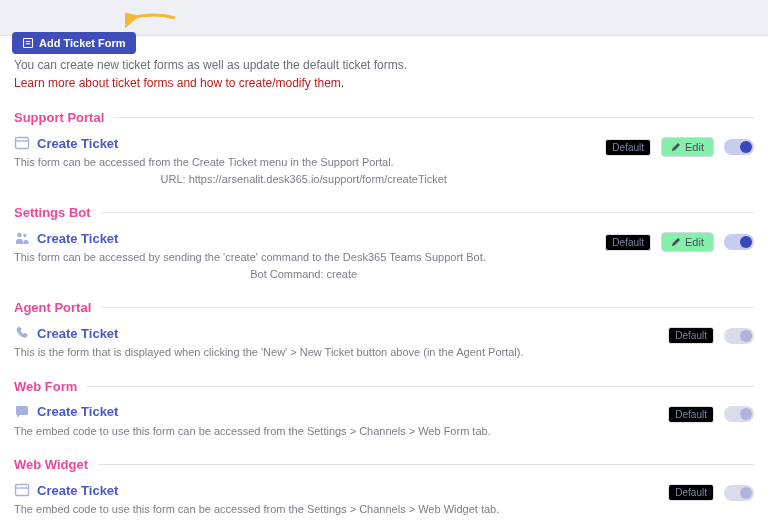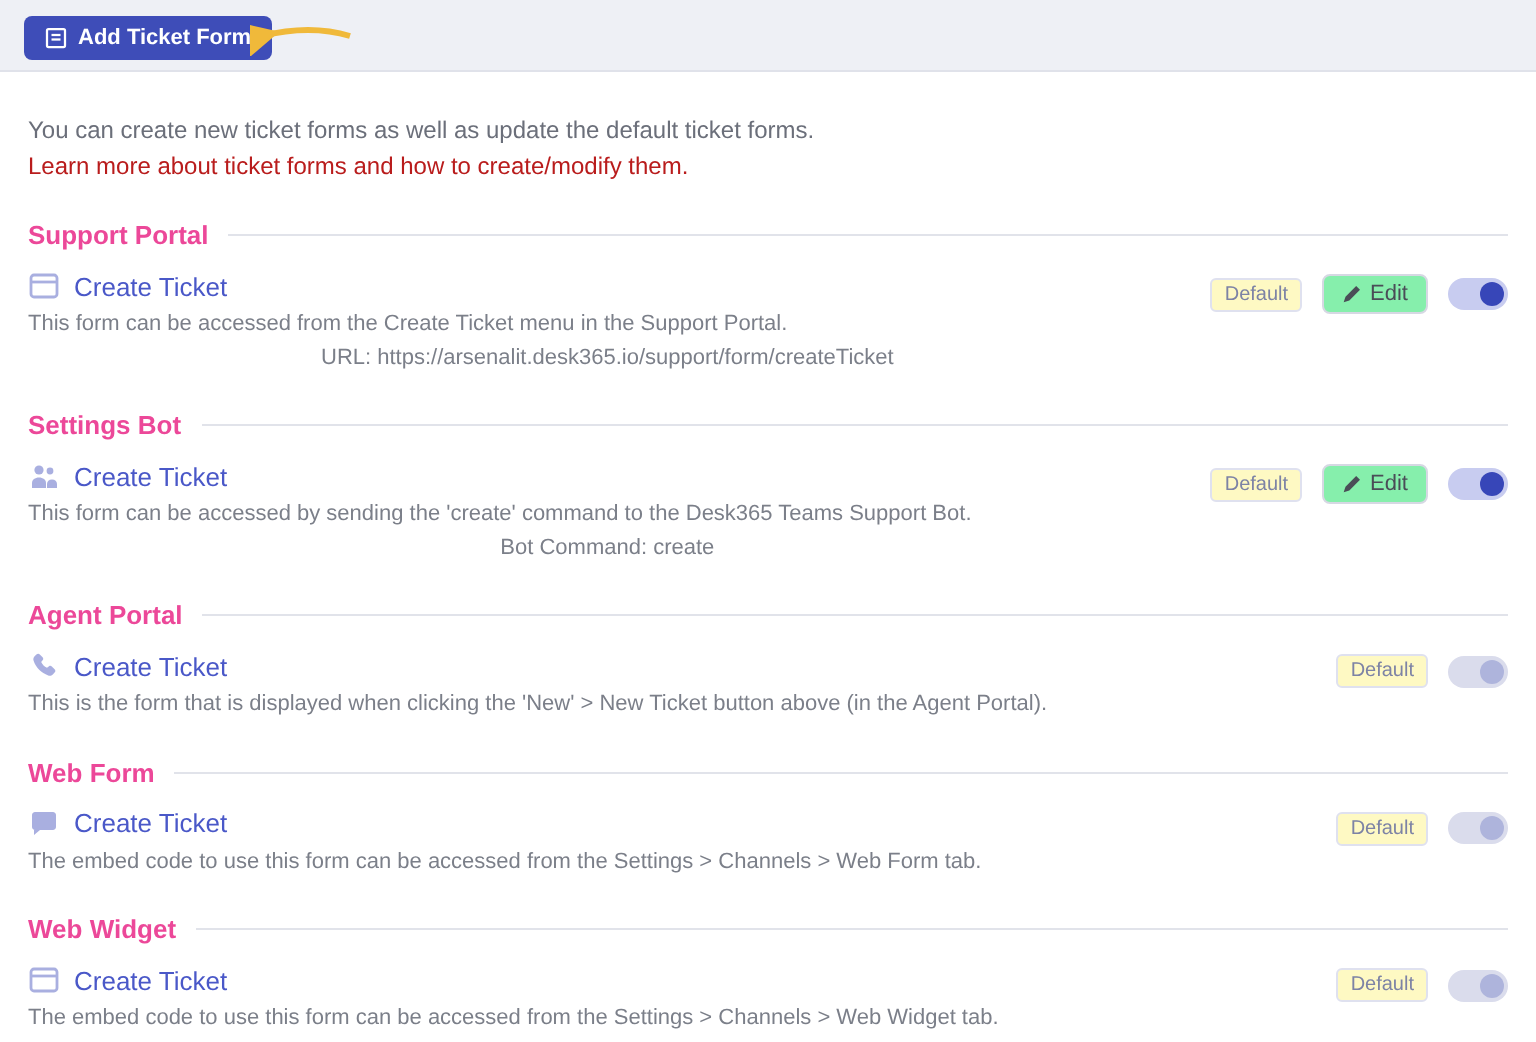--- a/index.html
+++ b/index.html
@@ -22,20 +22,21 @@
     color: #fff;
     border: none;
     border-radius: 4px;
     padding: 5px 10px;
     font-size: 11px;
     font-weight: 600;
     cursor: pointer;
     display: inline-flex;
     align-items: center;
     gap: 5px;
+    margin-top: 24px;
   }
   .add-btn .ico {
     display: inline-block;
     width: 12px;
     height: 12px;
     position: relative;
   }
   .add-btn .ico svg { width: 12px; height: 12px; }
   .arrow {
     position: absolute;
@@ -97,42 +98,42 @@
     height: 16px;
     display: inline-flex;
     align-items: center;
     justify-content: center;
     opacity: 0.75;
   }
   .form-icon svg { width: 16px; height: 16px; }
   .item-title {
     color: #4a58c8;
     font-size: 13px;
-    font-weight: 400;
+    font-weight: 700;
     cursor: pointer;
   }
   .item-desc {
     color: #7b7f89;
     font-size: 11px;
     line-height: 1.5;
   }
   .item-sub {
     color: #7b7f89;
     font-size: 11px;
     line-height: 1.5;
     text-align: center;
   }
   .item-actions {
     display: flex;
     align-items: center;
     gap: 10px;
     padding-top: 2px;
   }
   .badge-default {
-    background: #fef9c3;
+    background: #000000;
     color: #7d83a5;
     border: 1px solid #dfe1ef;
     border-radius: 3px;
     font-size: 10px;
     padding: 2px 6px;
   }
   .edit-btn {
     background: #86efac;
     border: 1px solid #d6d8e3;
     border-radius: 4px;

